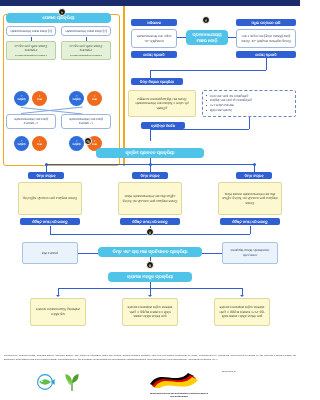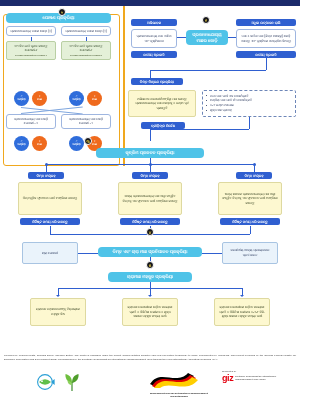--- a/index.html
+++ b/index.html
@@ -296,20 +296,16 @@
       <svg width="62" height="18" viewBox="0 0 62 18">
         <path d="M2 14 C12 -2 28 16 40 3 L46 6 C33 21 16 4 6 16 Z" fill="#000"></path>
         <path d="M4 16 C14 0 30 18 42 5 L48 8 C35 23 18 6 8 18 Z" fill="#dd0000"></path>
         <path d="M6 18 C16 2 32 20 44 7 L50 10 C37 25 20 8 10 20 Z" fill="#ffce00"></path>
       </svg>
       <div class="bmz-txt">Bundesministerium für wirtschaftliche Zusammenarbeit und Entwicklung</div>
     </div>
 
     <div class="lg" style="left:222px; top:1px; width:72px;">
       <div class="sup">Supported by</div>
-      <div style="display:flex; align-items:center; gap:2px;">
-        <div class="giz-mark">giz</div>
-        <div class="giz-txt">Deutsche Gesellschaft für Internationale Zusammenarbeit (GIZ) GmbH</div>
-      </div>
     </div>
 
   </div>
 </div>
 
 </body></html>

